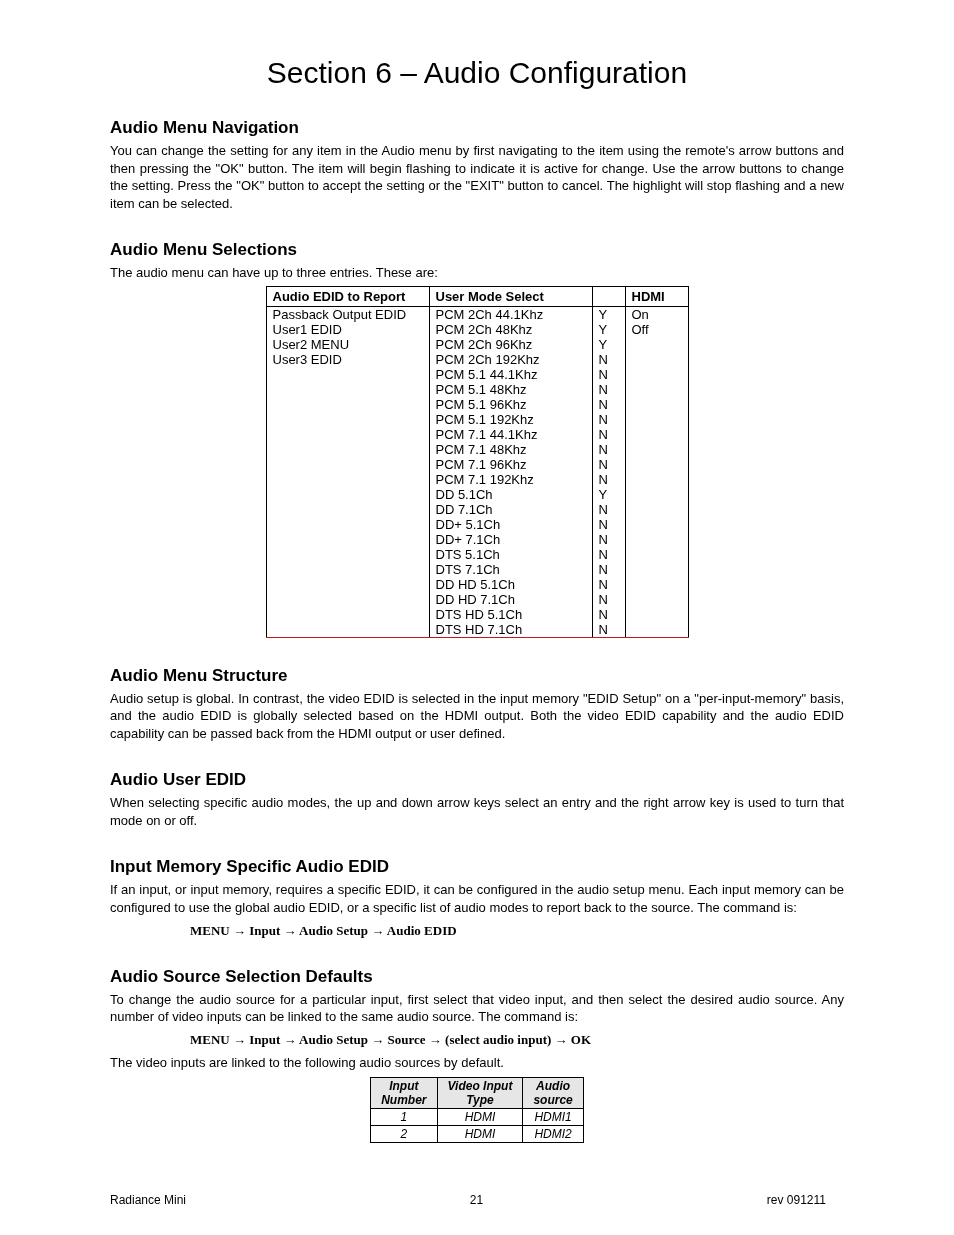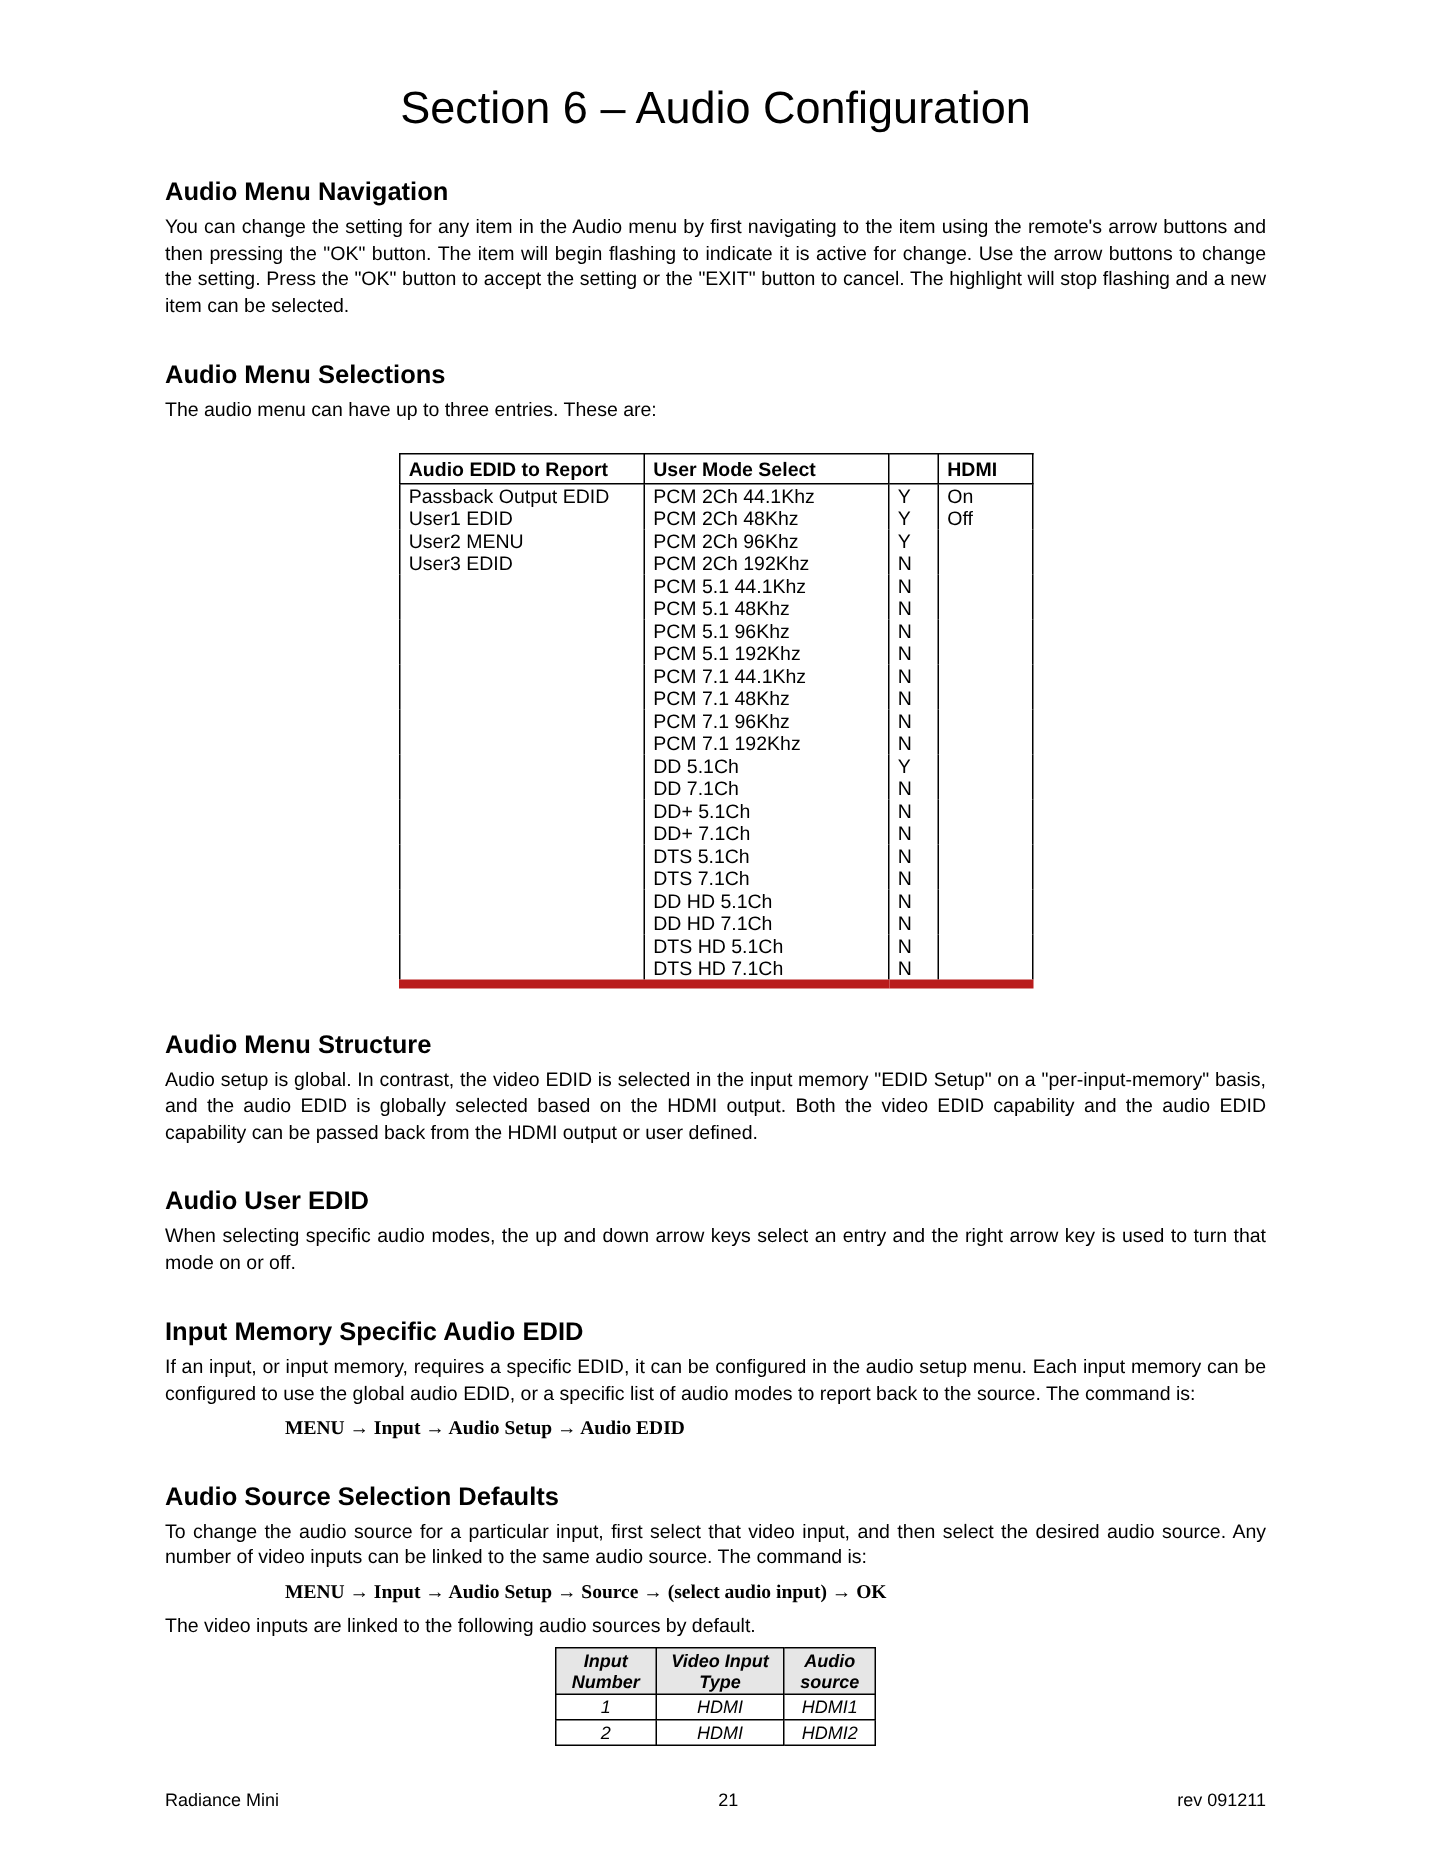--- a/index.html
+++ b/index.html
@@ -37,37 +37,37 @@
   }
   .menu-path {
     font-family: Liberation Serif, serif;
     font-size: 13px;
     font-weight: bold;
     margin: 6px 0 6px 80px;
   }
   
   .tbl1 {
     border-collapse: collapse;
-    margin: 20px auto 10px auto;
+    margin: 4px auto 10px auto;
     font-family: Arial, Helvetica, sans-serif;
     font-size: 13px;
   }
   .tbl1 th {
     border: 1px solid #000;
     text-align: left;
     font-weight: bold;
     padding: 2px 6px;
   }
   .tbl1 td {
     border-left: 1px solid #000;
     border-right: 1px solid #000;
     padding: 0 6px;
     vertical-align: top;
   }
-  .tbl1 tr.last td { border-bottom: 6px solid #b91c1c; }
+  .tbl1 tr.last td { border-bottom: 1px solid #b91c1c; }
   .tbl1 .col-edid { width: 150px; }
   .tbl1 .col-mode { width: 150px; }
   .tbl1 .col-yn   { width: 20px; text-align: left; }
   .tbl1 .col-hdmi { width: 50px; }
   
   .tbl2 {
     border-collapse: collapse;
     margin: 6px auto 0 auto;
     font-family: Verdana, sans-serif;
     font-size: 12px;
@@ -77,21 +77,21 @@
     border: 1px solid #000;
     text-align: center;
     padding: 1px 10px;
   }
   .tbl2 th {
     background: #e6e6e6;
     font-weight: bold;
   }
   .footer {
     position: absolute;
-    left: 110px; right: 110px; bottom: 28px;
+    left: 110px; right: 128px; bottom: 28px;
     font-size: 12px;
     display: flex;
     justify-content: space-between;
   }
 </style>
 </head>
 <body>
 
 <div class="page">
 

